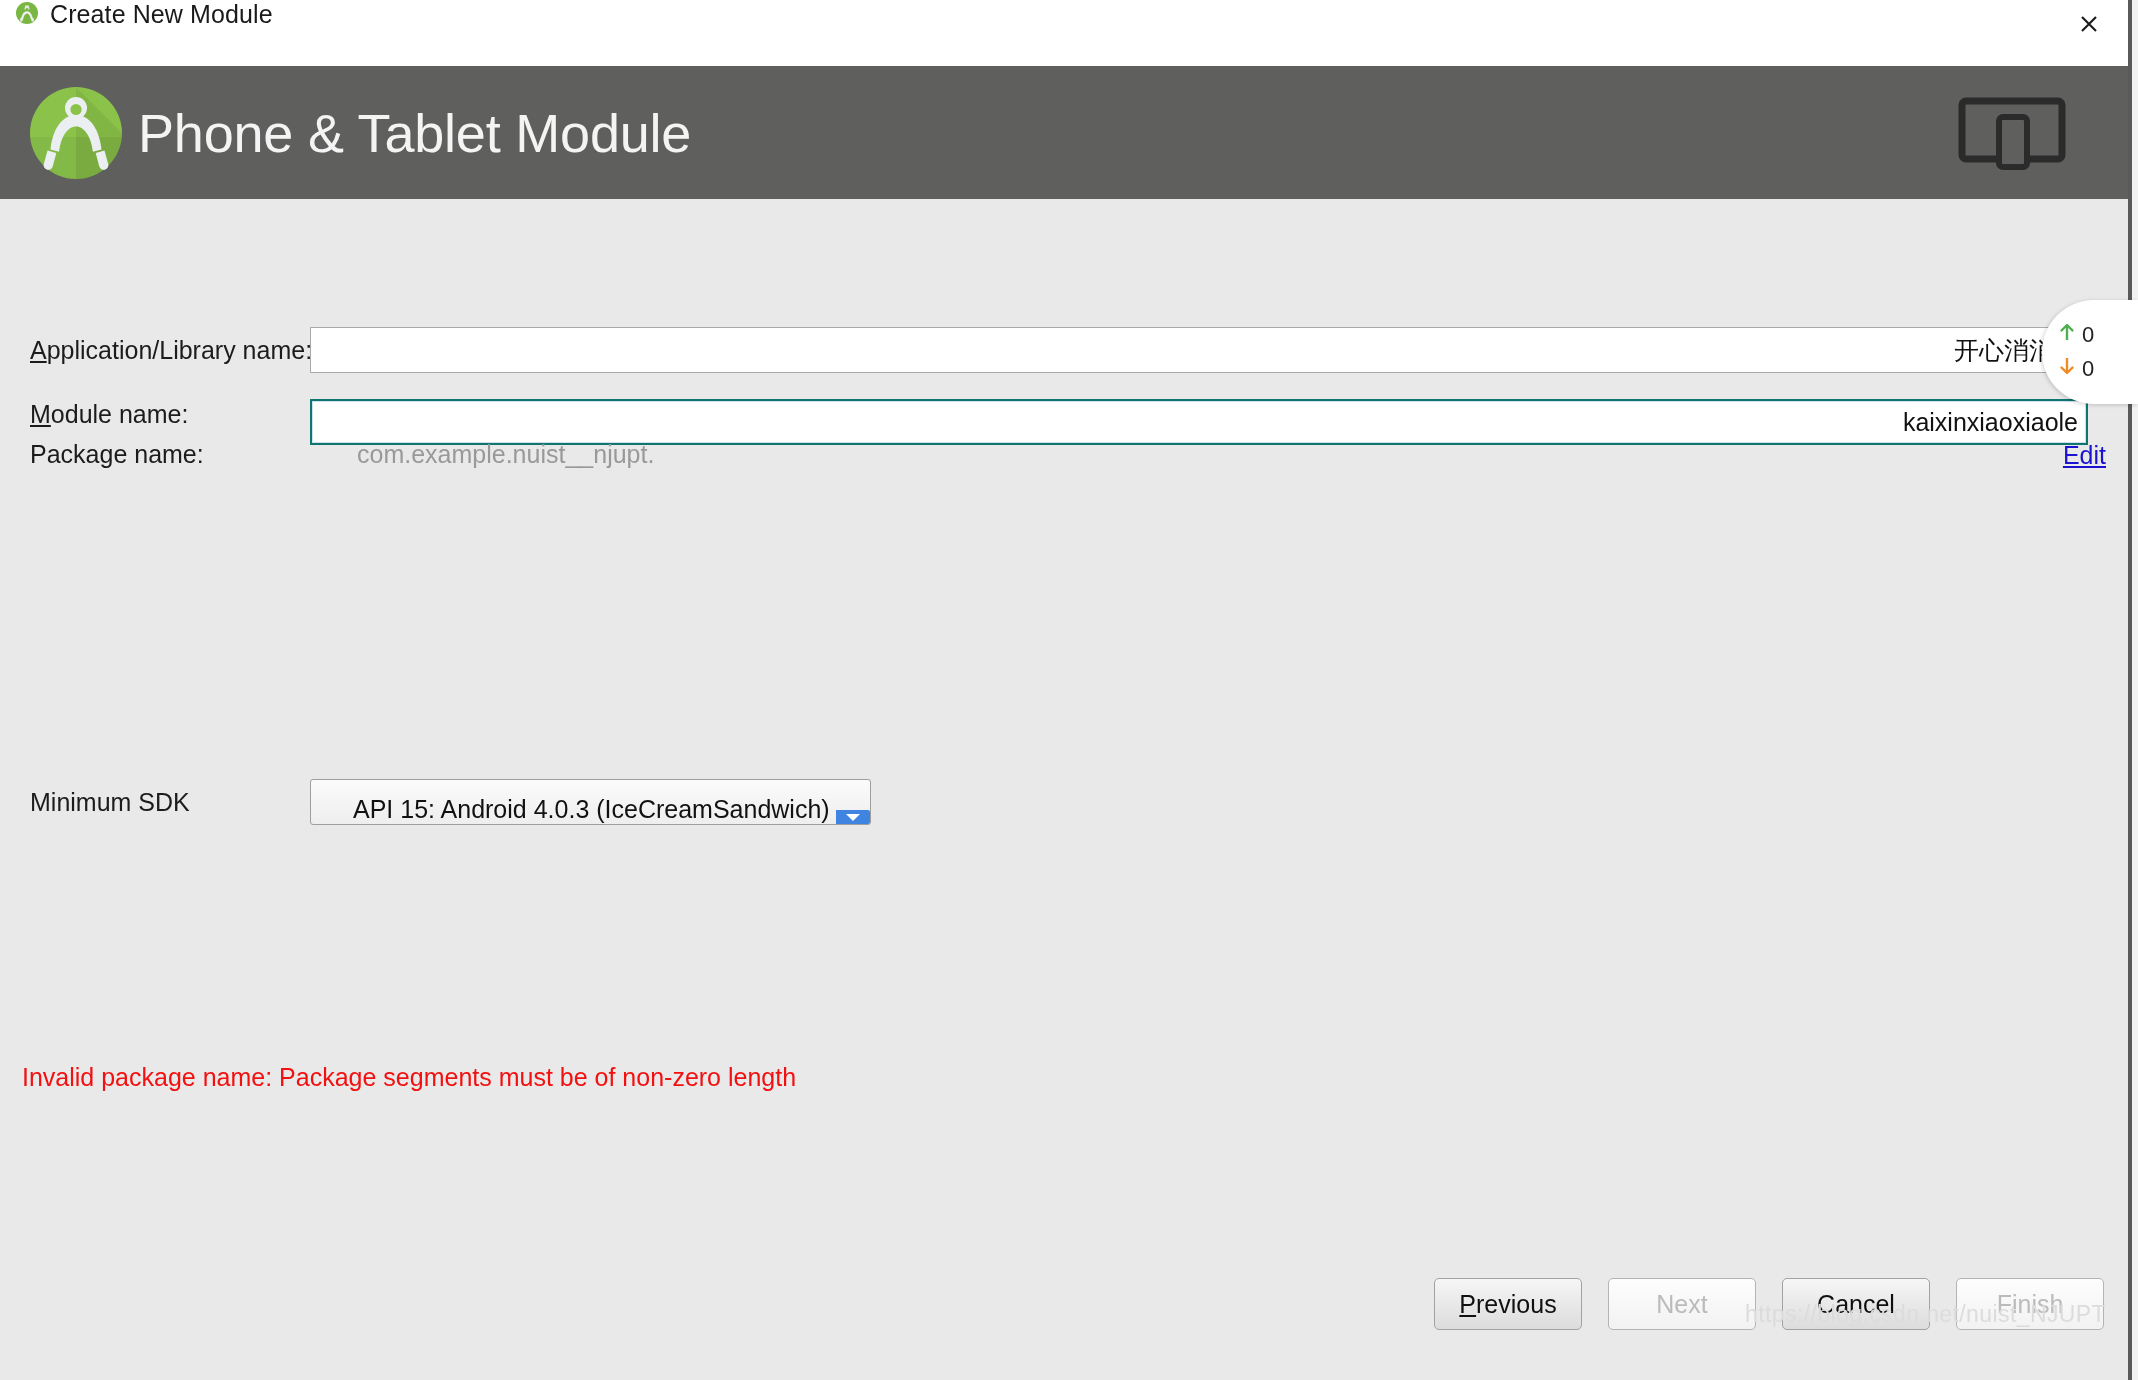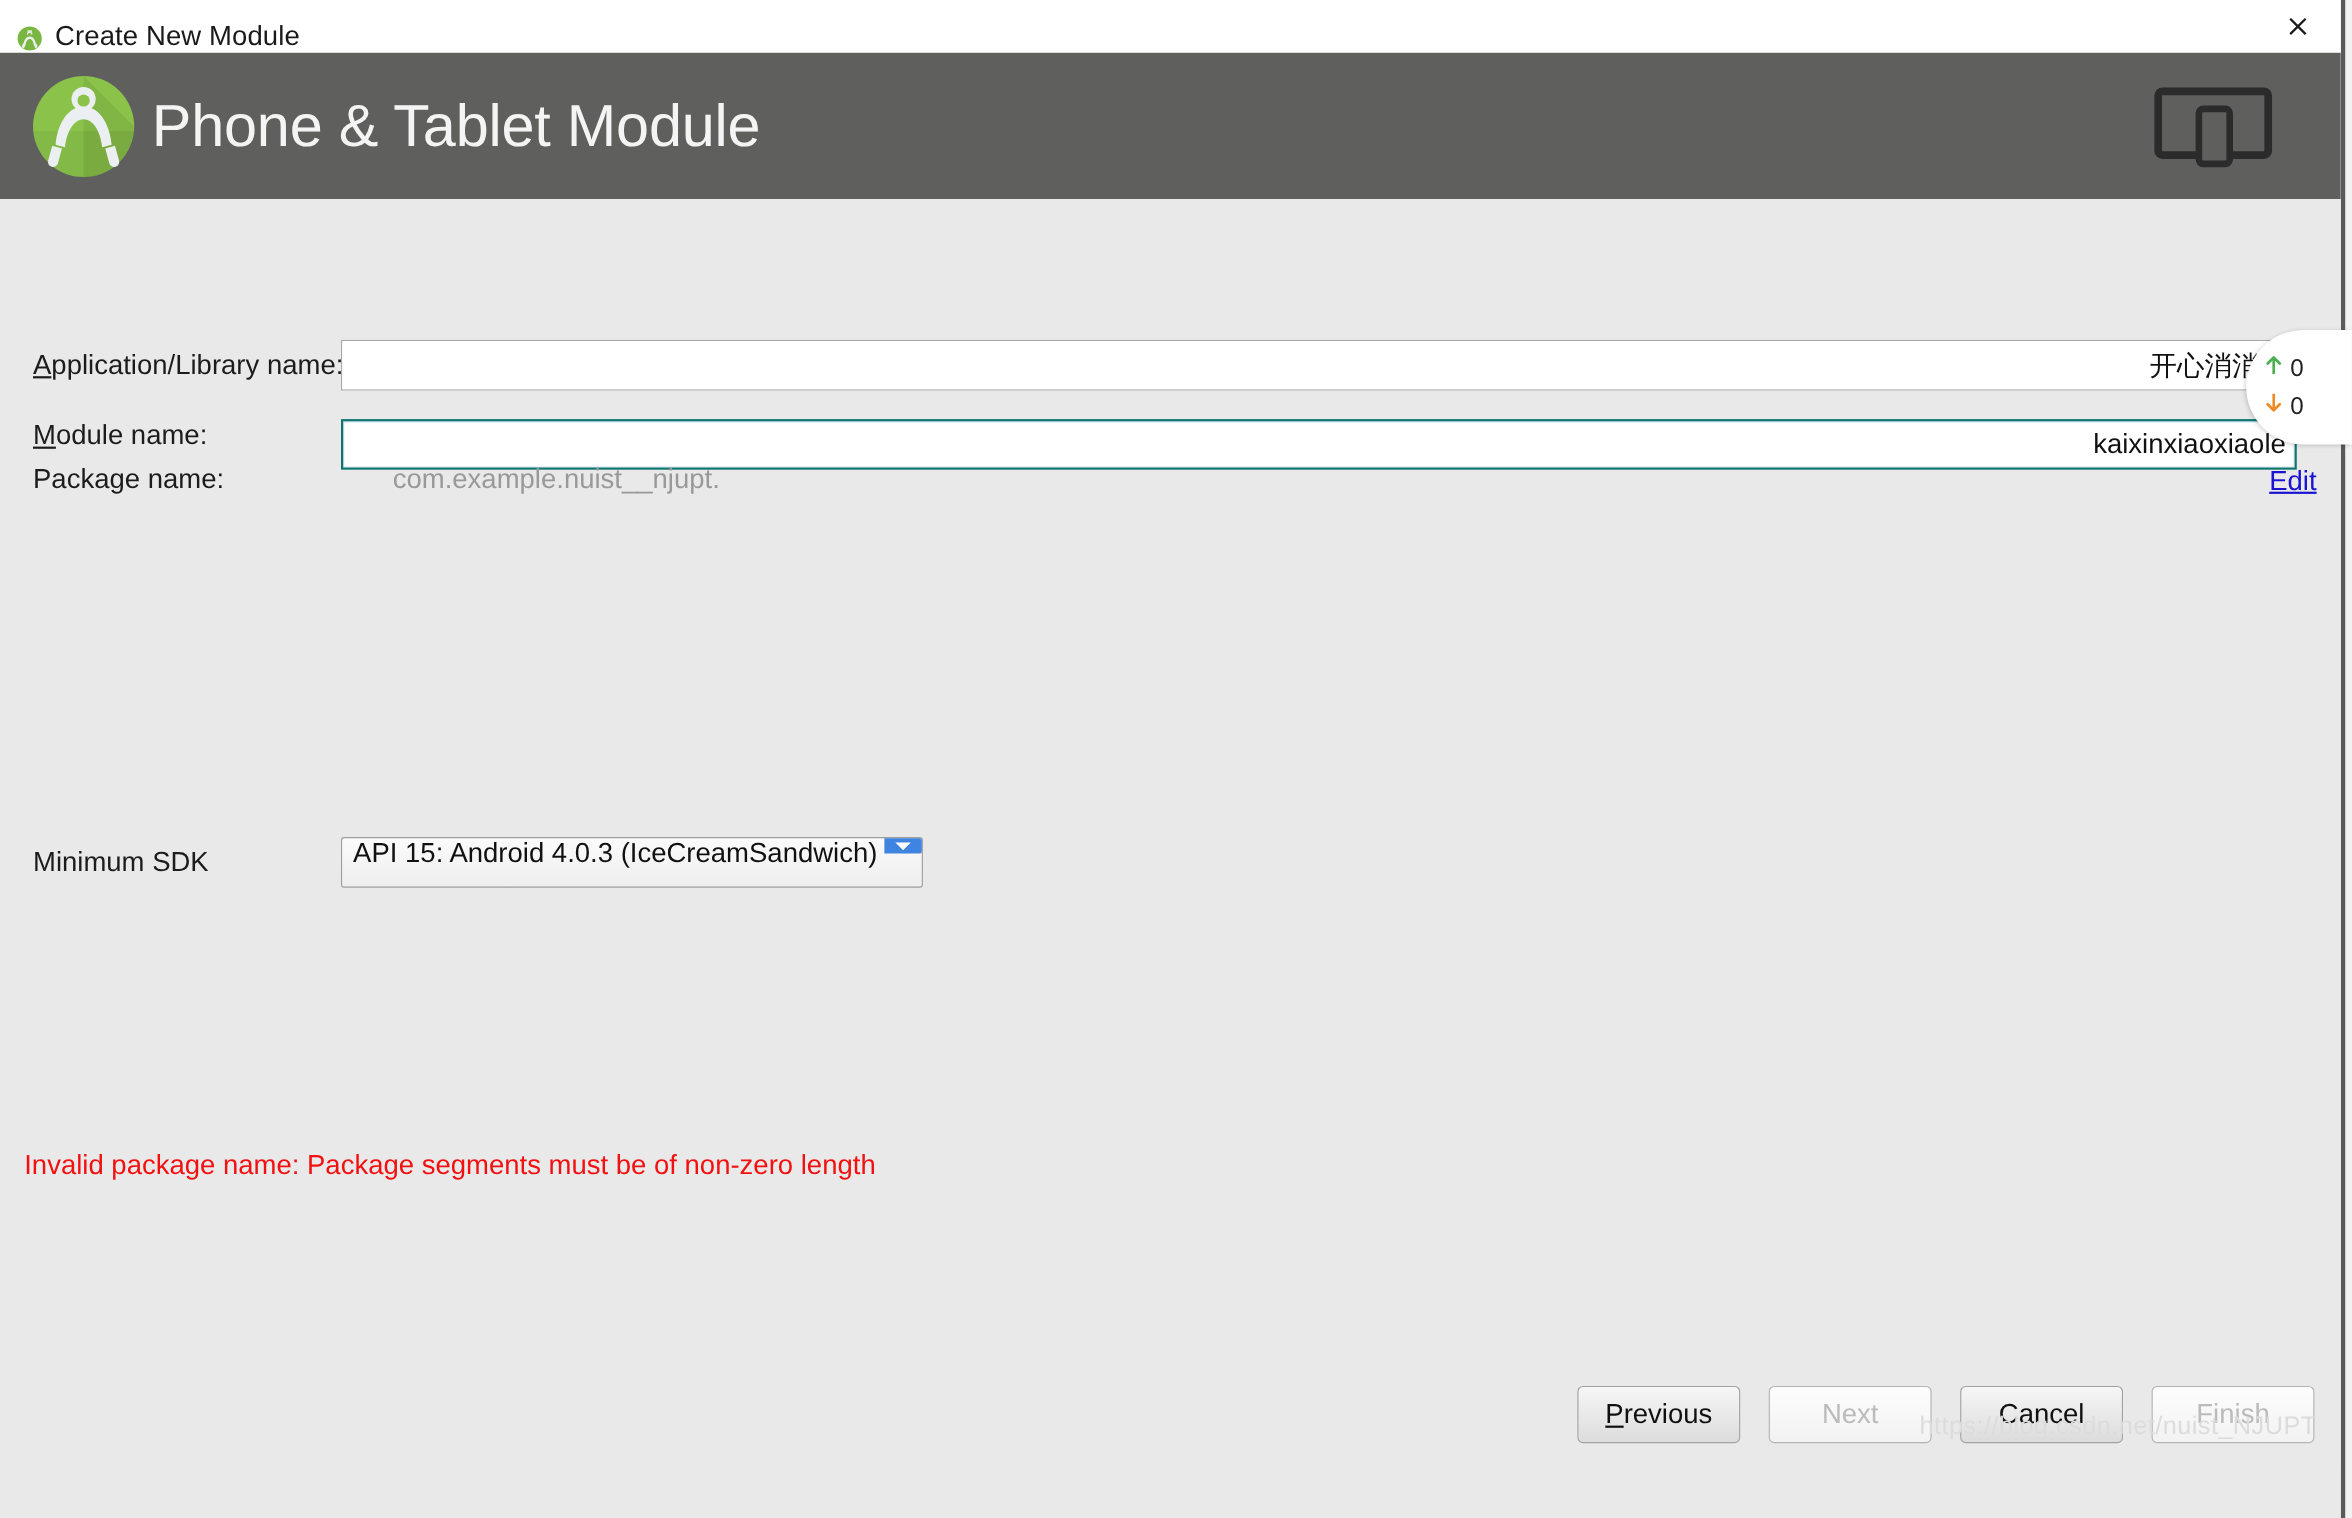--- a/index.html
+++ b/index.html
@@ -37,24 +37,24 @@
     left: 0; top: 0;
     width: 2128px;
     height: 1380px;
     background: #e9e9e9;
     overflow: hidden;
   }
 
   
   #title-bar {
     position: relative;
-    height: 48px;
+    height: 66px;
     background: #ffffff;
     display: flex;
-    align-items: flex-end;
+    align-items: flex-start;
     padding: 0 0 0 14px;
     box-sizing: border-box;
   }
   #title-bar-icon {
     width: 26px; height: 26px;
     margin-right: 10px;
     flex: 0 0 auto;
   }
   #title-bar-text {
     font-size: 25px;
@@ -191,26 +191,27 @@
     width: 310px;
     padding-left: 30px;
     box-sizing: border-box;
     font-size: 25px;
     color: #1c1c1c;
   }
   #min-sdk-combo {
     position: relative;
     height: 46px;
     display: inline-flex;
-    align-items: flex-start;
+    align-items: flex-end;
     background: linear-gradient(#fbfbfb, #eeeeee);
     border: 1px solid #9e9e9e;
     border-radius: 3px;
     box-sizing: border-box;
     cursor: pointer;
+    padding-left: 32px;
   }
   #min-sdk-value {
     display: flex;
     align-items: center;
     padding: 0 6px 0 10px;
     font-size: 25px;
     color: #111111;
     white-space: nowrap;
   }
   #min-sdk-arrow {

